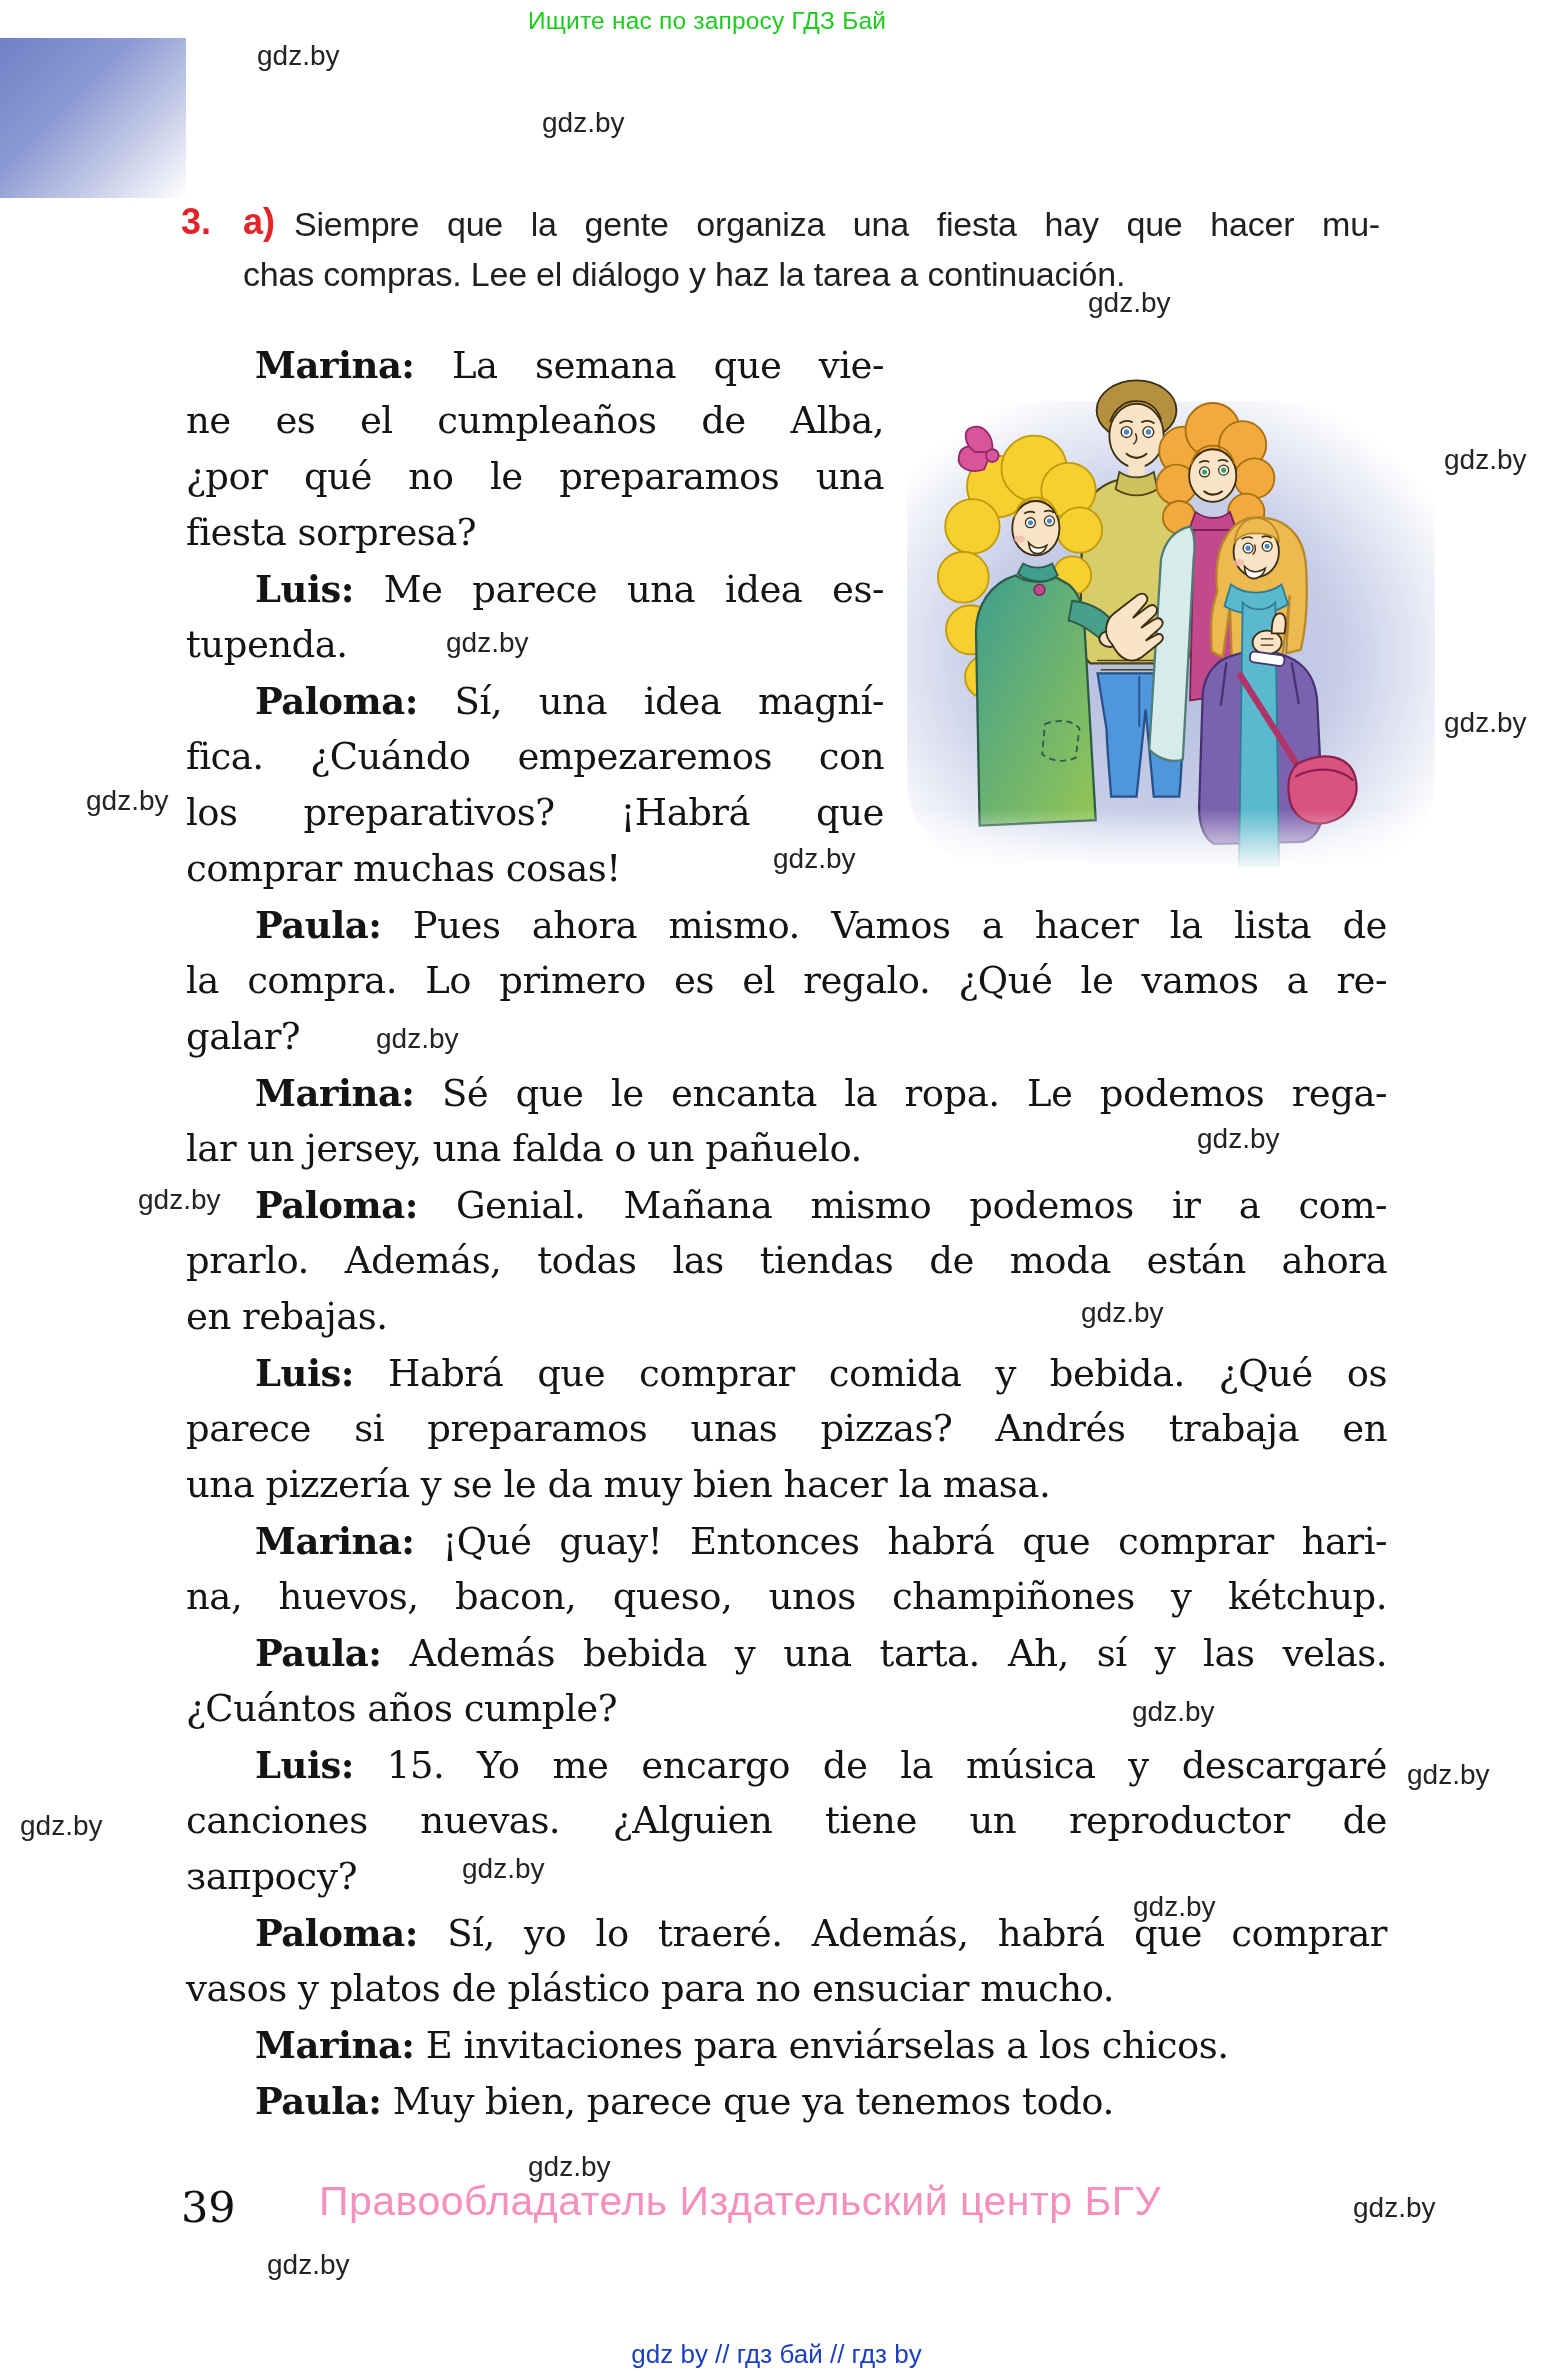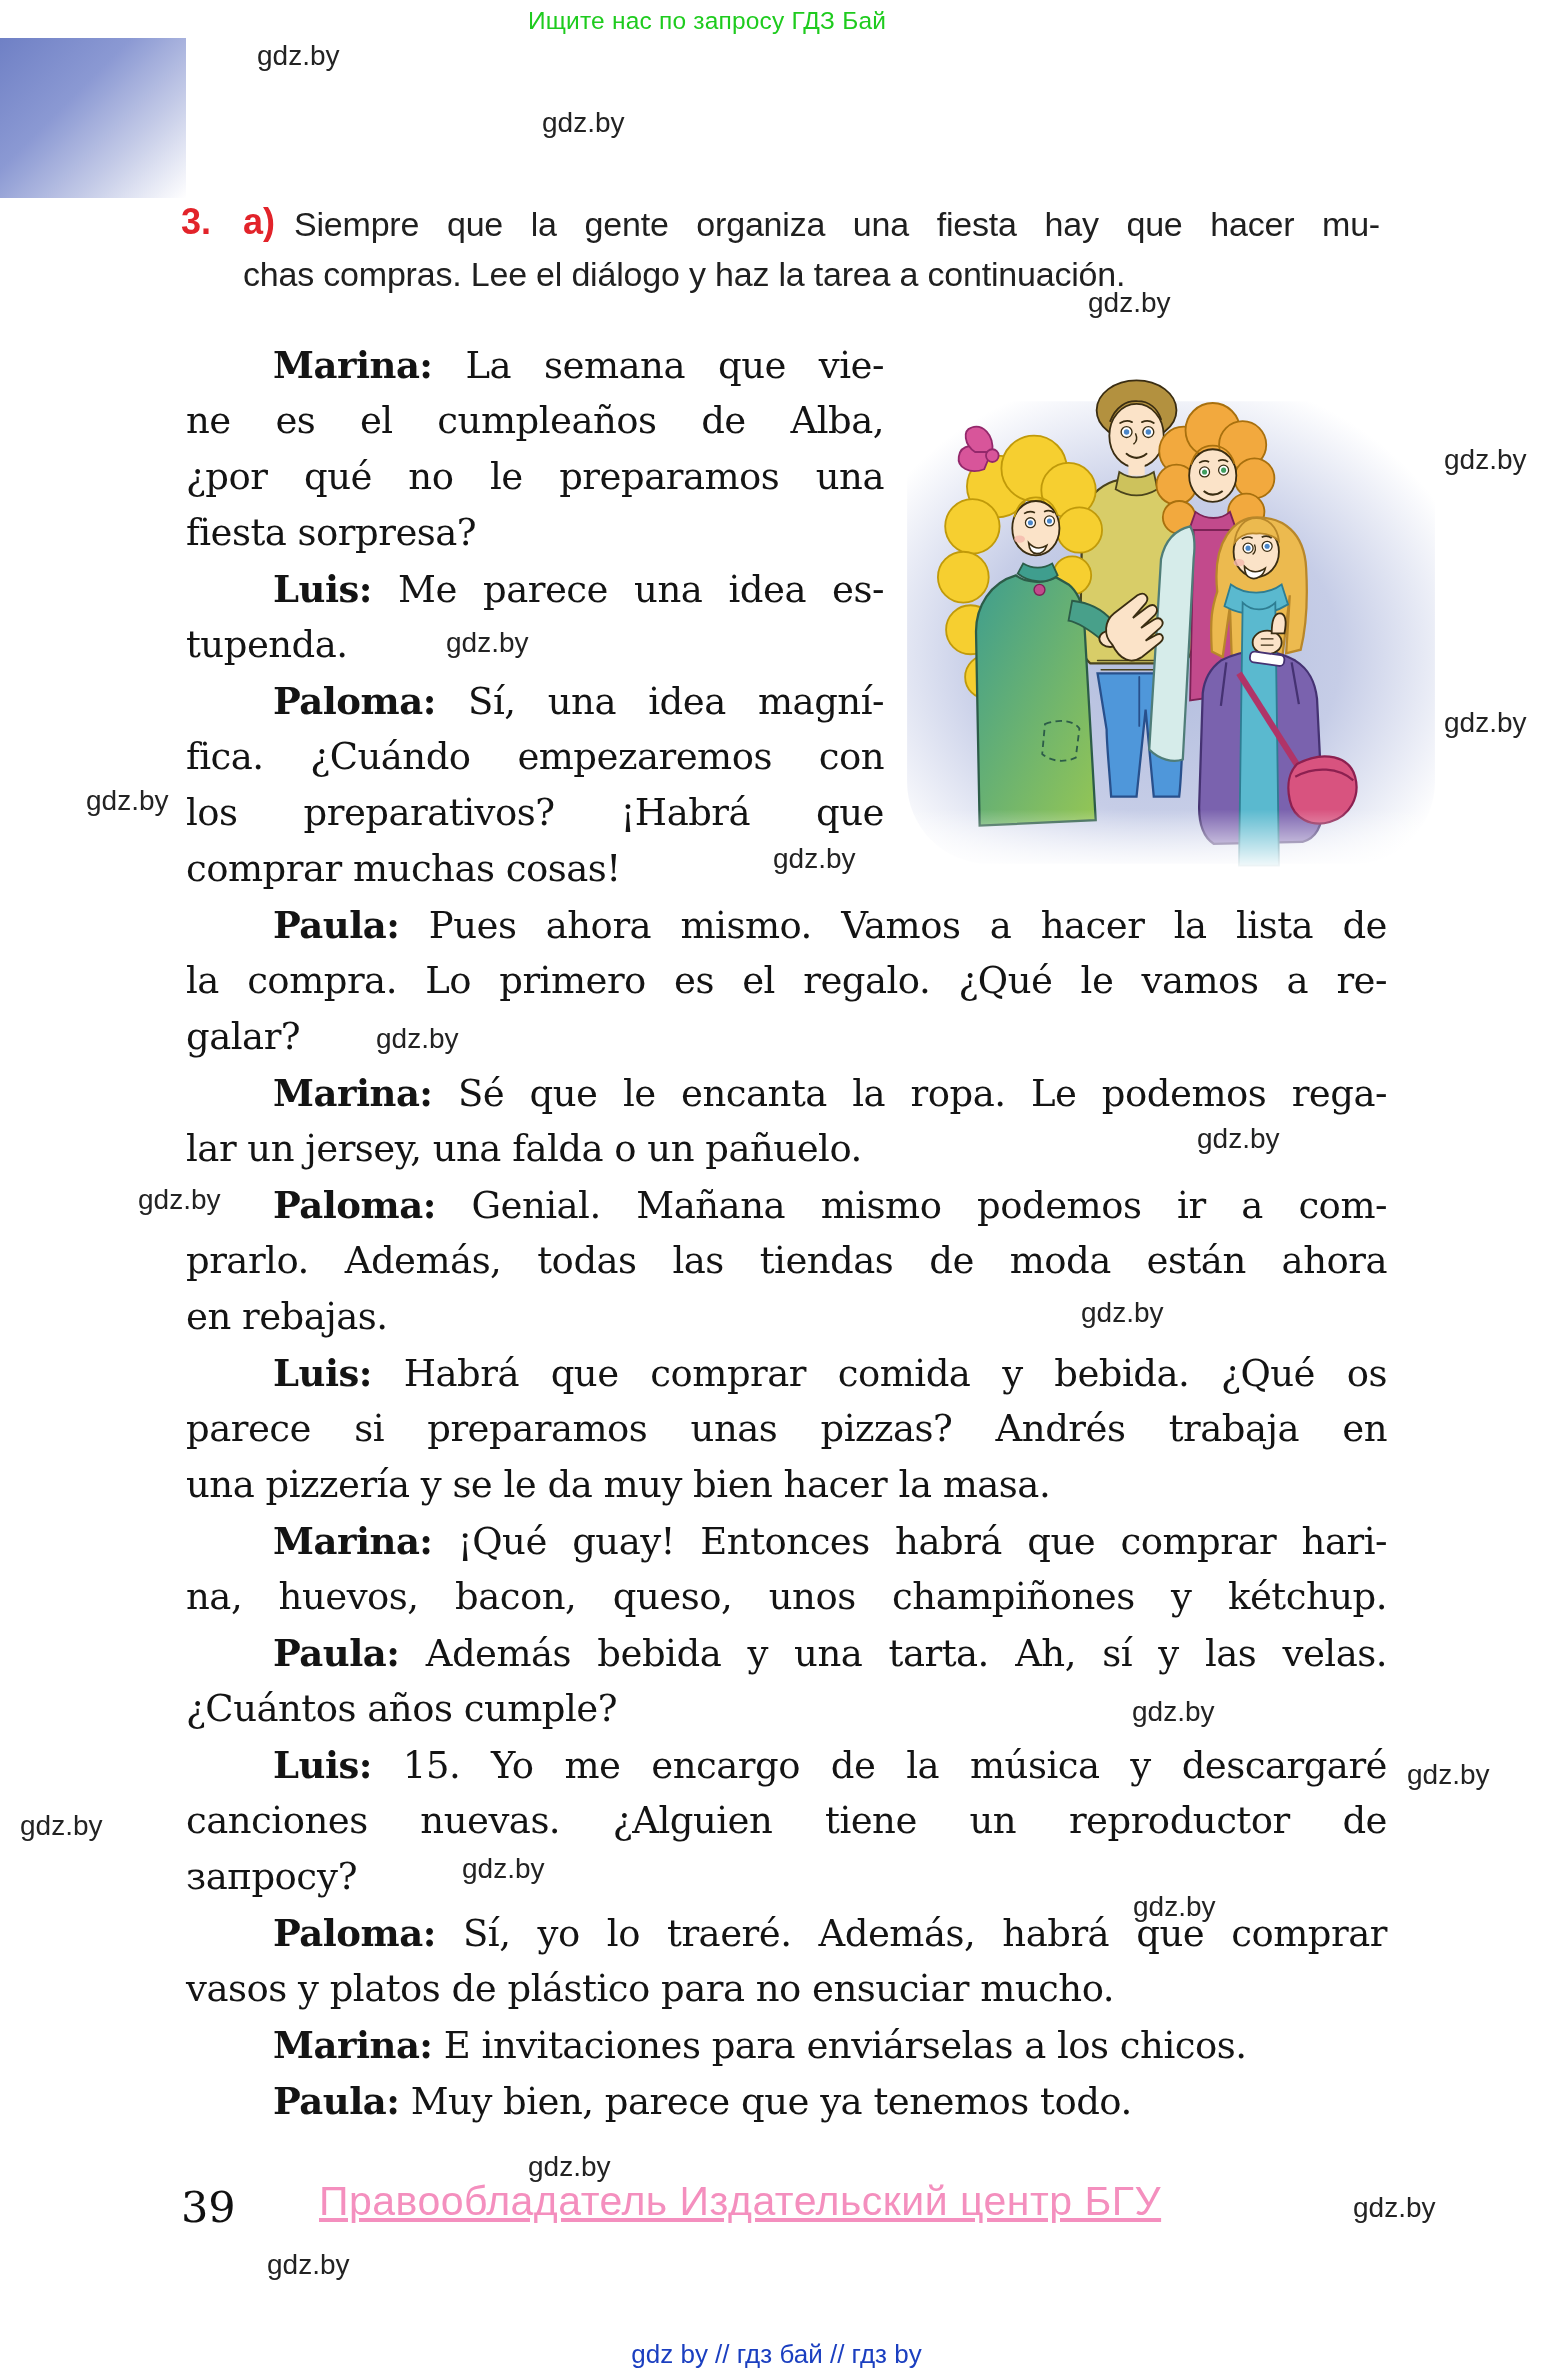--- a/index.html
+++ b/index.html
@@ -19,30 +19,30 @@
             text-align:justify;text-align-last:justify;}
   .instr.l2{position:absolute;left:243px;top:255px;}
   
   #dialogue{position:absolute;left:186px;top:337px;width:1201px;
             font-family:"DejaVu Serif",serif;font-size:37px;color:var(--dialogue_text);
             letter-spacing:-0.5px;}
   .dl{height:56px;line-height:56px;}
   .dl.narrow{width:698px;}
   .dl.ind{text-indent:69px;}
   .dl.just{text-align:justify;text-align-last:justify;}
-  .dl b{font-weight:700;margin-left:18px;}
+  .dl b{font-weight:700;}
   
   .wm{position:absolute;font-size:28px;color:var(--watermark_black);white-space:nowrap;}
   
   .illo{position:absolute;left:907px;top:374px;width:528px;height:497px;}
   
   .pagenum{position:absolute;left:181px;top:2182px;font-family:"DejaVu Serif",serif;
            font-size:43px;color:#101010;}
   .footer-pink{position:absolute;left:319px;top:2178px;font-size:41px;letter-spacing:0.5px;
-               color:var(--footer_pink);white-space:nowrap;text-decoration:underline;}
+               color:var(--footer_pink);white-space:nowrap;}
   .footer-blue{position:absolute;left:0;top:2339px;width:1553px;text-align:center;
                font-size:26px;color:var(--footer_blue);white-space:nowrap;}
 </style>
 </head>
 <body>
 
 <div class="page">
 
   <div class="banner">Ищите нас по запросу ГДЗ Бай</div>
 

